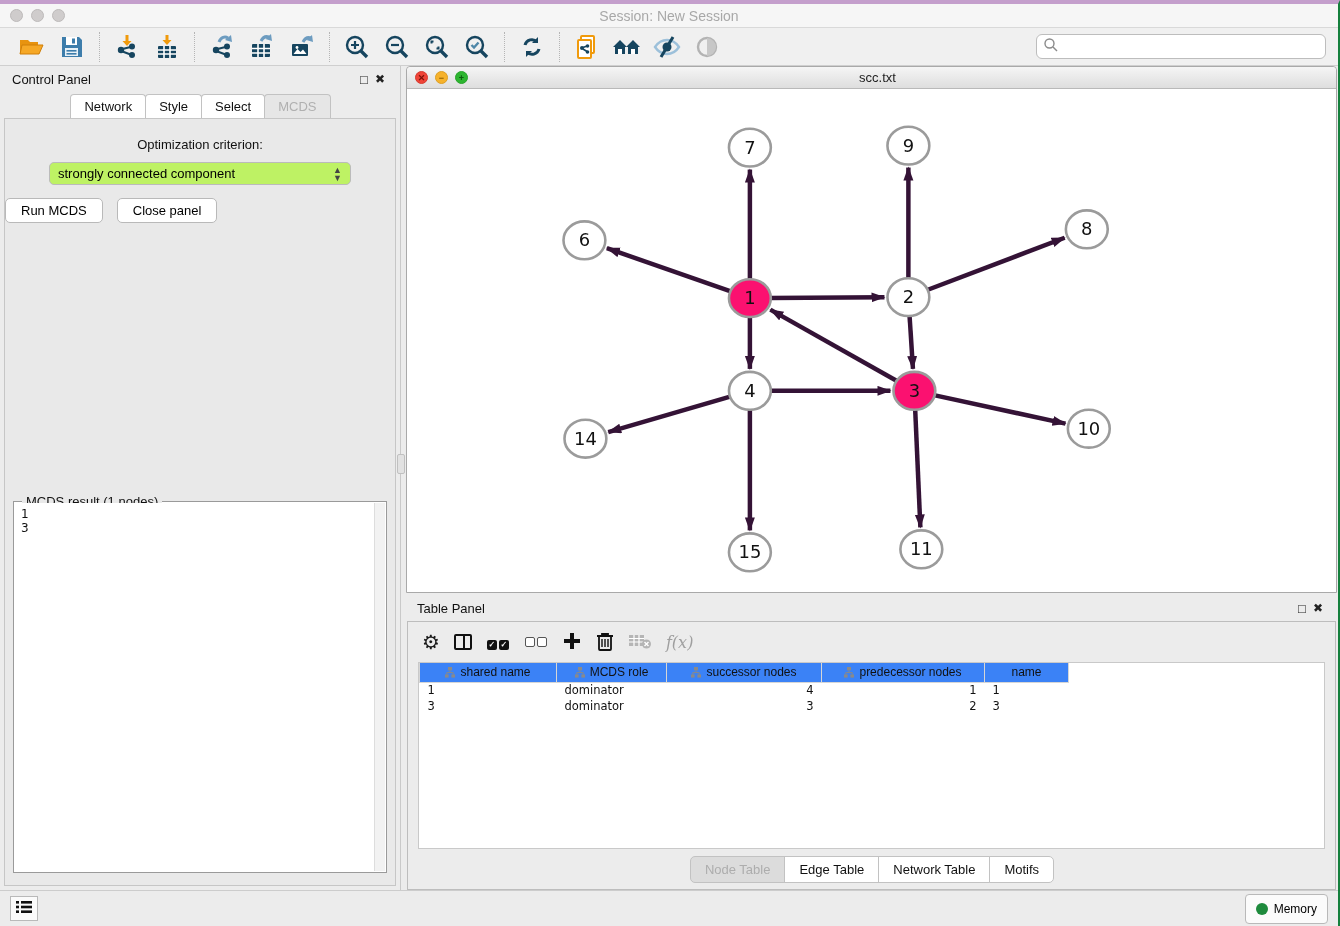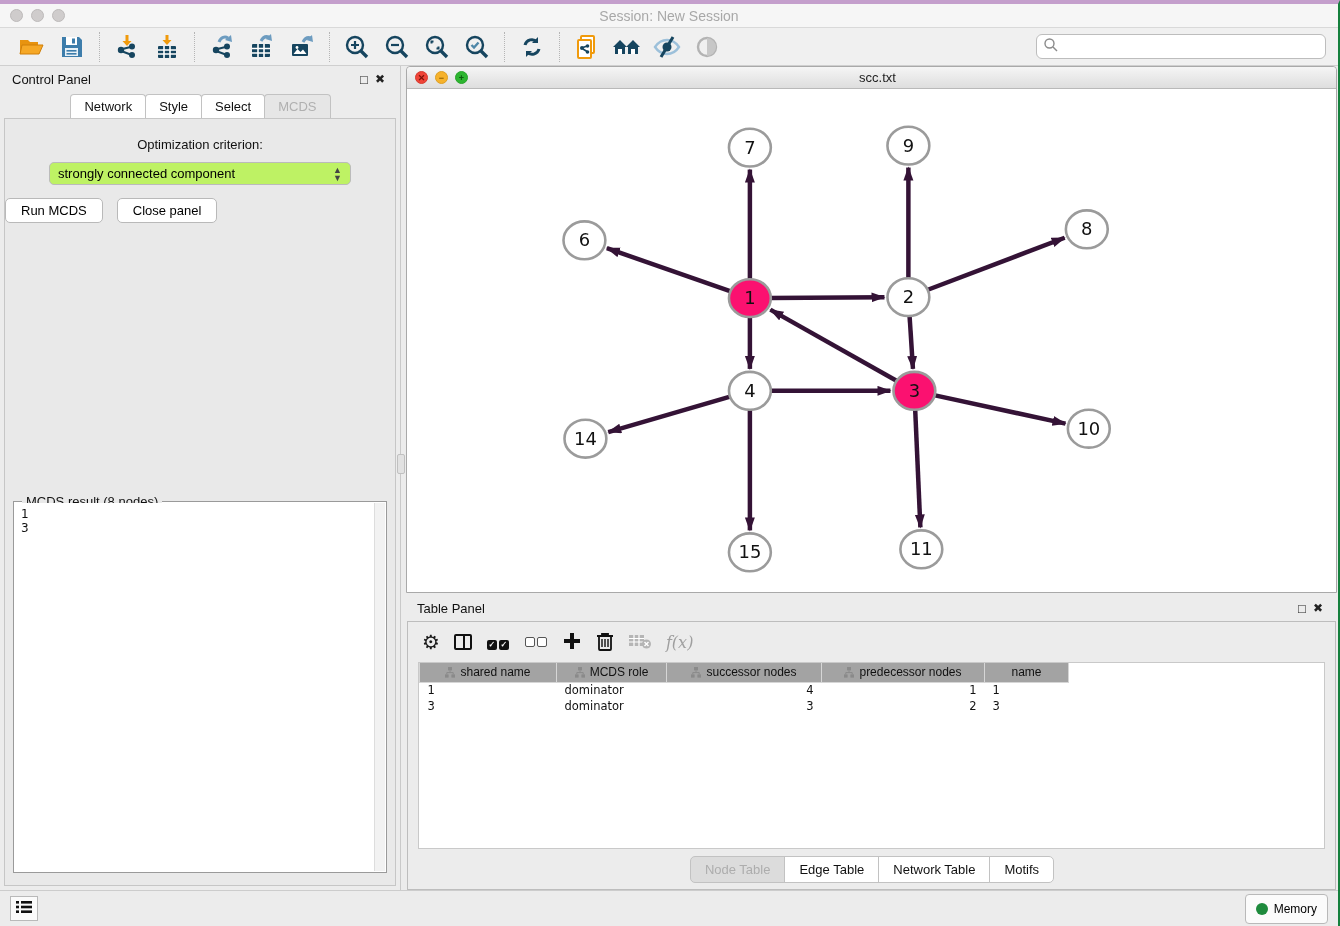--- a/index.html
+++ b/index.html
@@ -71,21 +71,21 @@
 
   
   .table-panel { flex:1; display:flex; flex-direction:column; min-height:0; background:#ececec; }
   .tp-inner { flex:1; border:1px solid #bdbdbd; margin:0 2px; background:#ececec; display:flex; flex-direction:column; min-height:0;}
   .tp-toolbar { height:40px; display:flex; align-items:center; gap:14px; padding:0 14px; flex:0 0 auto;}
   .tp-btn { background:none; border:none; display:flex; align-items:center; justify-content:center; cursor:pointer; height:30px; }
   .gear-glyph { font-size:20px; color:#1a1a1a; font-family:"DejaVu Sans",sans-serif;}
   .fx { font-family:"DejaVu Serif", serif; font-style:italic; font-size:16px; color:#9f9f9f; }
   .tp-table-wrap { flex:1; background:#fff; border:1px solid #c9c9c9; margin:0 10px; min-height:0; display:flex; flex-direction:column;}
   table.data { border-collapse:collapse; font-size:12px; width:100%; table-layout:fixed;}
-  table.data th { background:#a3a3a3; border:1px solid #d6d6d6; border-top:none; font-weight:normal; height:19px; font-size:12px; color:#111; position:relative; }
+  table.data th { background:#3b82f6; border:1px solid #d6d6d6; border-top:none; font-weight:normal; height:19px; font-size:12px; color:#111; position:relative; }
   table.data th .hwrap{ display:flex; align-items:center; justify-content:center; gap:5px;}
   table.data td { height:16px; padding:0 8px; color:#111; font-family:"DejaVu Sans","Liberation Sans",sans-serif; font-size:11.5px;}
   table.data td.r { text-align:right; }
   .tp-tabs-strip { height:40px; display:flex; align-items:center; justify-content:center; flex:0 0 auto; background:#ececec;}
   .tp-tab { font-size:13px; padding:5px 14px; background:#fff; border:1px solid #c2c2c2; margin-right:-1px; color:#111; cursor:pointer;}
   .tp-tab:first-child { border-radius:5px 0 0 5px; }
   .tp-tab:last-child { border-radius:0 5px 5px 0; }
   .tp-tab.active { background:#dcdcdc; color:#adadad; }
 
   
@@ -331,21 +331,21 @@
           <span class="stepper">
               <span>▲</span>
               <span>▼</span>
             </span>
         </div>
         <div class="cp-buttons">
           <button class="btn">Run MCDS</button>
           <button class="btn">Close panel</button>
         </div>
         <div class="result-box">
-          <span class="legend">MCDS result (8 nodes)</span>
+          <span class="legend">MCDS result (1 nodes)</span>
           <div class="result-text">1
 3</div>
           <div class="result-scroll"></div>
         </div>
       </div>
     </div>
 
     <div class="vsplit">
         <span class="knob"></span>
       </div>

